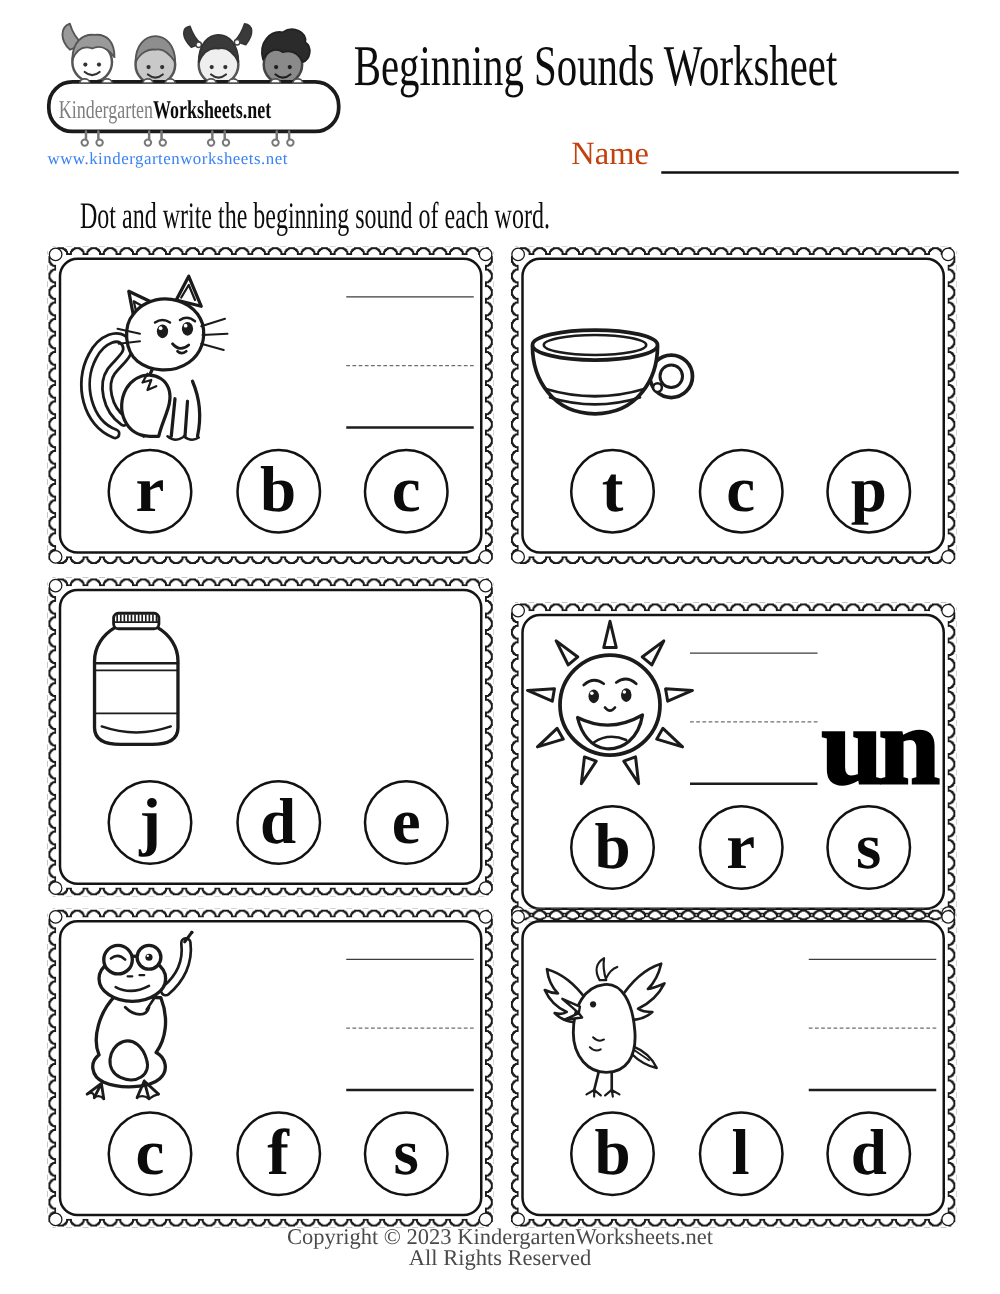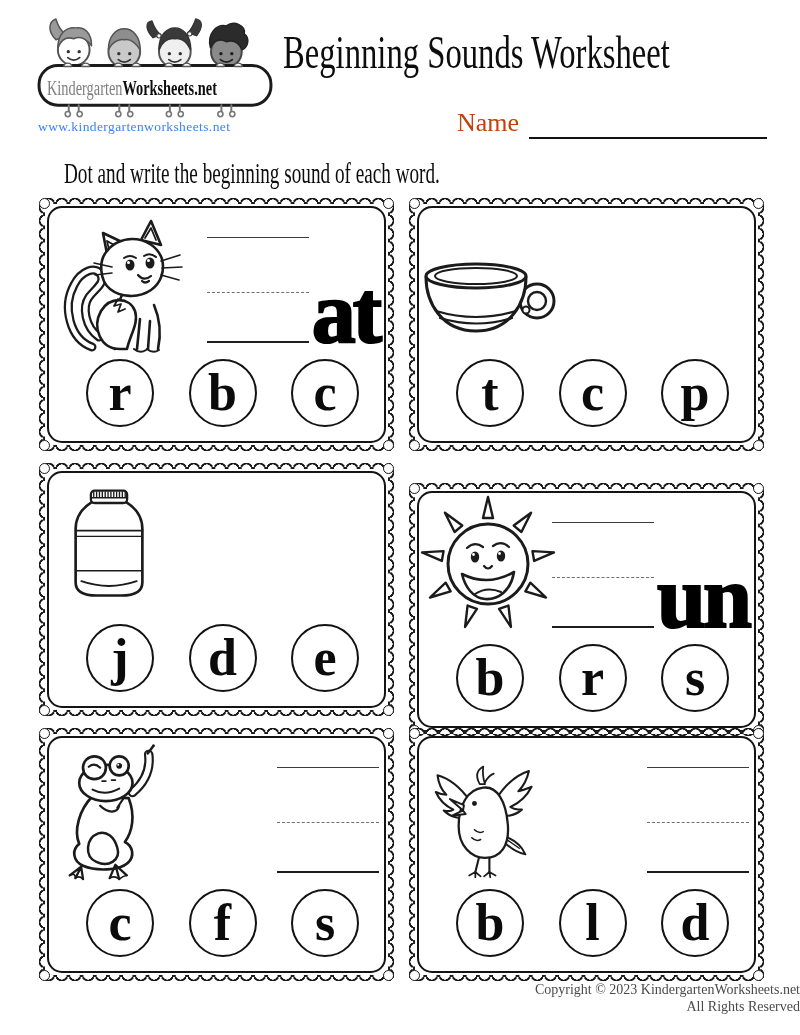--- a/index.html
+++ b/index.html
@@ -43,21 +43,21 @@
   .l2{top:55px;border-top:1.6px dashed #6e6e6e;}
   .l3{bottom:0;border-top:2.3px solid #1d1d1d;}
   .word{font-size:88px;font-weight:bold;line-height:1;margin:0 0 -14px 3px;letter-spacing:-3px;
         color:#000;-webkit-text-stroke:2.2px #000;white-space:nowrap;}
   .opts{position:absolute;left:0;right:0;bottom:25px;display:flex;justify-content:space-between;
         padding:0 36px 0 48px;}
   .opt{width:64px;height:64px;border:2.6px solid #121212;border-radius:50%;background:#fff;
        display:flex;align-items:center;justify-content:center;flex:none;}
   .opt span{font-size:52px;font-weight:bold;line-height:1;color:#0b0b0b;}
   
-  .footer{left:0;top:981px;width:800px;text-align:right;font-size:14px;line-height:17px;color:#4a4a4a;}
+  .footer{left:0;top:981px;width:800px;text-align:center;font-size:18px;line-height:17px;color:#4a4a4a;}
   svg{display:block;}
 </style>
 </head>
 <body>
 
 <div id="page">
 
   <svg class="abs" style="left:36px;top:14px" width="238" height="111" viewBox="0 0 240 112">
     <g stroke-linecap="round" stroke-linejoin="round">
 
@@ -158,21 +158,20 @@
         <path d="M103,46 L122,40 M104,53 L124,52 M103,60 L121,65 M54,52 L36,48 M54,58 L37,60" stroke-width="1.6"></path>
         <path d="M60,84 l-4,7 l7,-2 l-3,8 l7,-3" stroke-width="1.8"></path>
       </g>
     </svg>
     <div class="word-row">
       <div class="blank">
           <i class="l1"></i>
           <i class="l2"></i>
           <i class="l3"></i>
         </div>
-      <div class="word">at</div>
     </div>
     <div class="opts">
       <div class="opt">
           <span>r</span>
         </div>
       <div class="opt">
           <span>b</span>
         </div>
       <div class="opt">
           <span>c</span>

